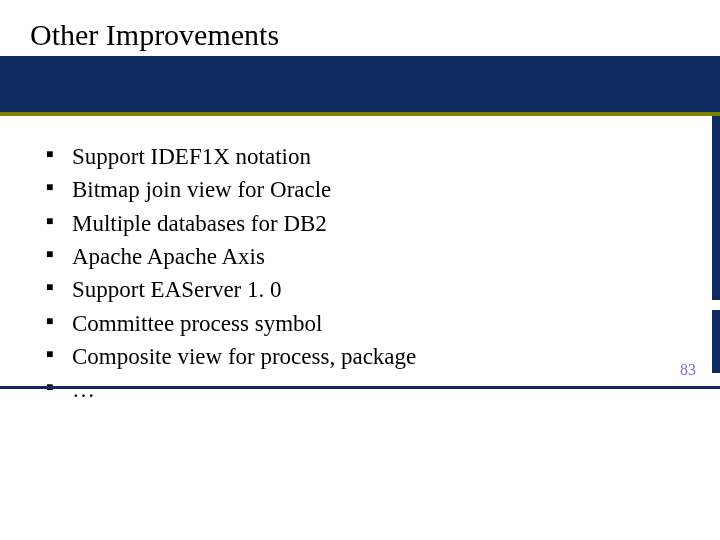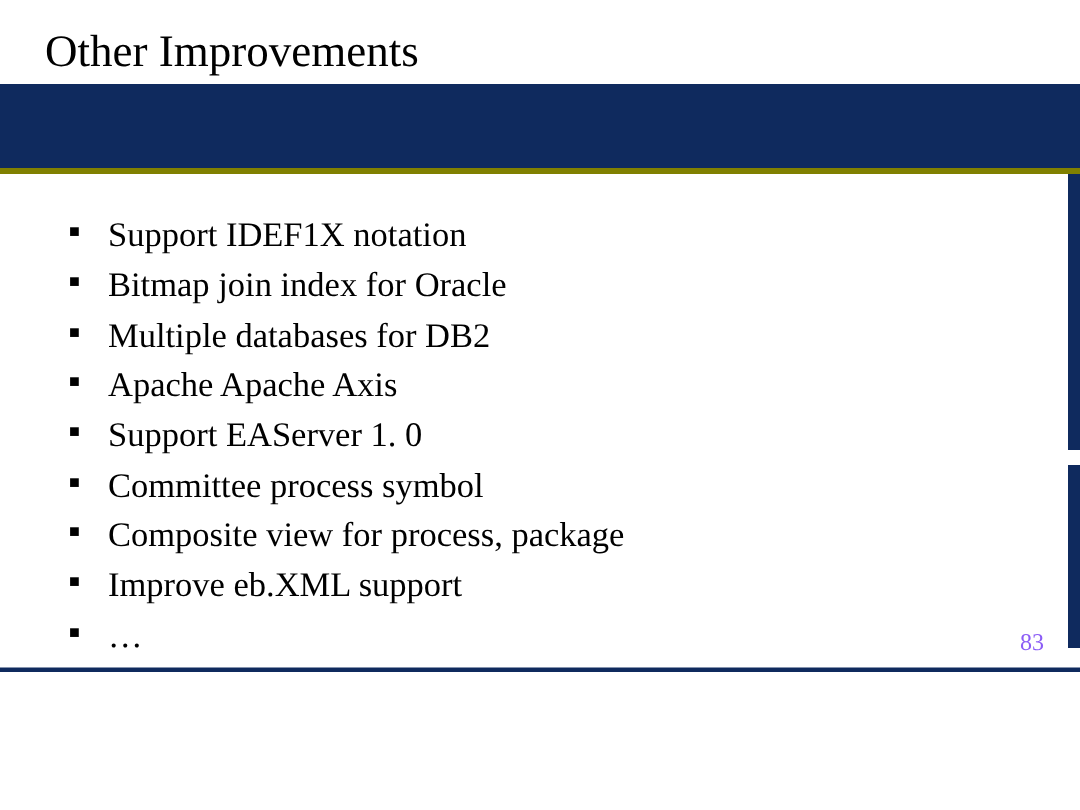--- a/index.html
+++ b/index.html
@@ -8,21 +8,21 @@
     width: 720px;
     height: 540px;
     background: #ffffff;
     font-family: "Times New Roman", Times, serif;
     color: #000;
     overflow: hidden;
   }
   .slide {
     position: relative;
     width: 720px;
-    height: 448px;
+    height: 389px;
     box-sizing: border-box;
     border-radius: 22px;
   }
   .title-area {
     position: relative;
     height: 112px;
     background: #fff;
   }
   .title-text {
     position: absolute;
@@ -116,26 +116,25 @@
     <div class="title-text">Other Improvements</div>
   </div>
   <div class="olive-line"></div>
 
   <div class="right-rail"></div>
   <div class="right-rail-gap"></div>
 
   <div class="content">
     <ul class="bullets">
       <li><span>Support IDEF1X notation</span></li>
-      <li><span>Bitmap join index for Oracle</span></li>
+      <li><span>Bitmap join view for Oracle</span></li>
       <li><span>Multiple databases for DB2</span></li>
       <li><span>Apache Apache Axis</span></li>
       <li><span>Support EAServer 1. 0</span></li>
       <li><span>Committee process symbol</span></li>
       <li><span>Composite view for process, package</span></li>
-      <li><span>Improve eb.XML support</span></li>
       <li><span>…</span></li>
     </ul>
   </div>
 
   <div class="page-number">83</div>
   <div class="bottom-line"></div>
 </div>
 
 </body></html>

